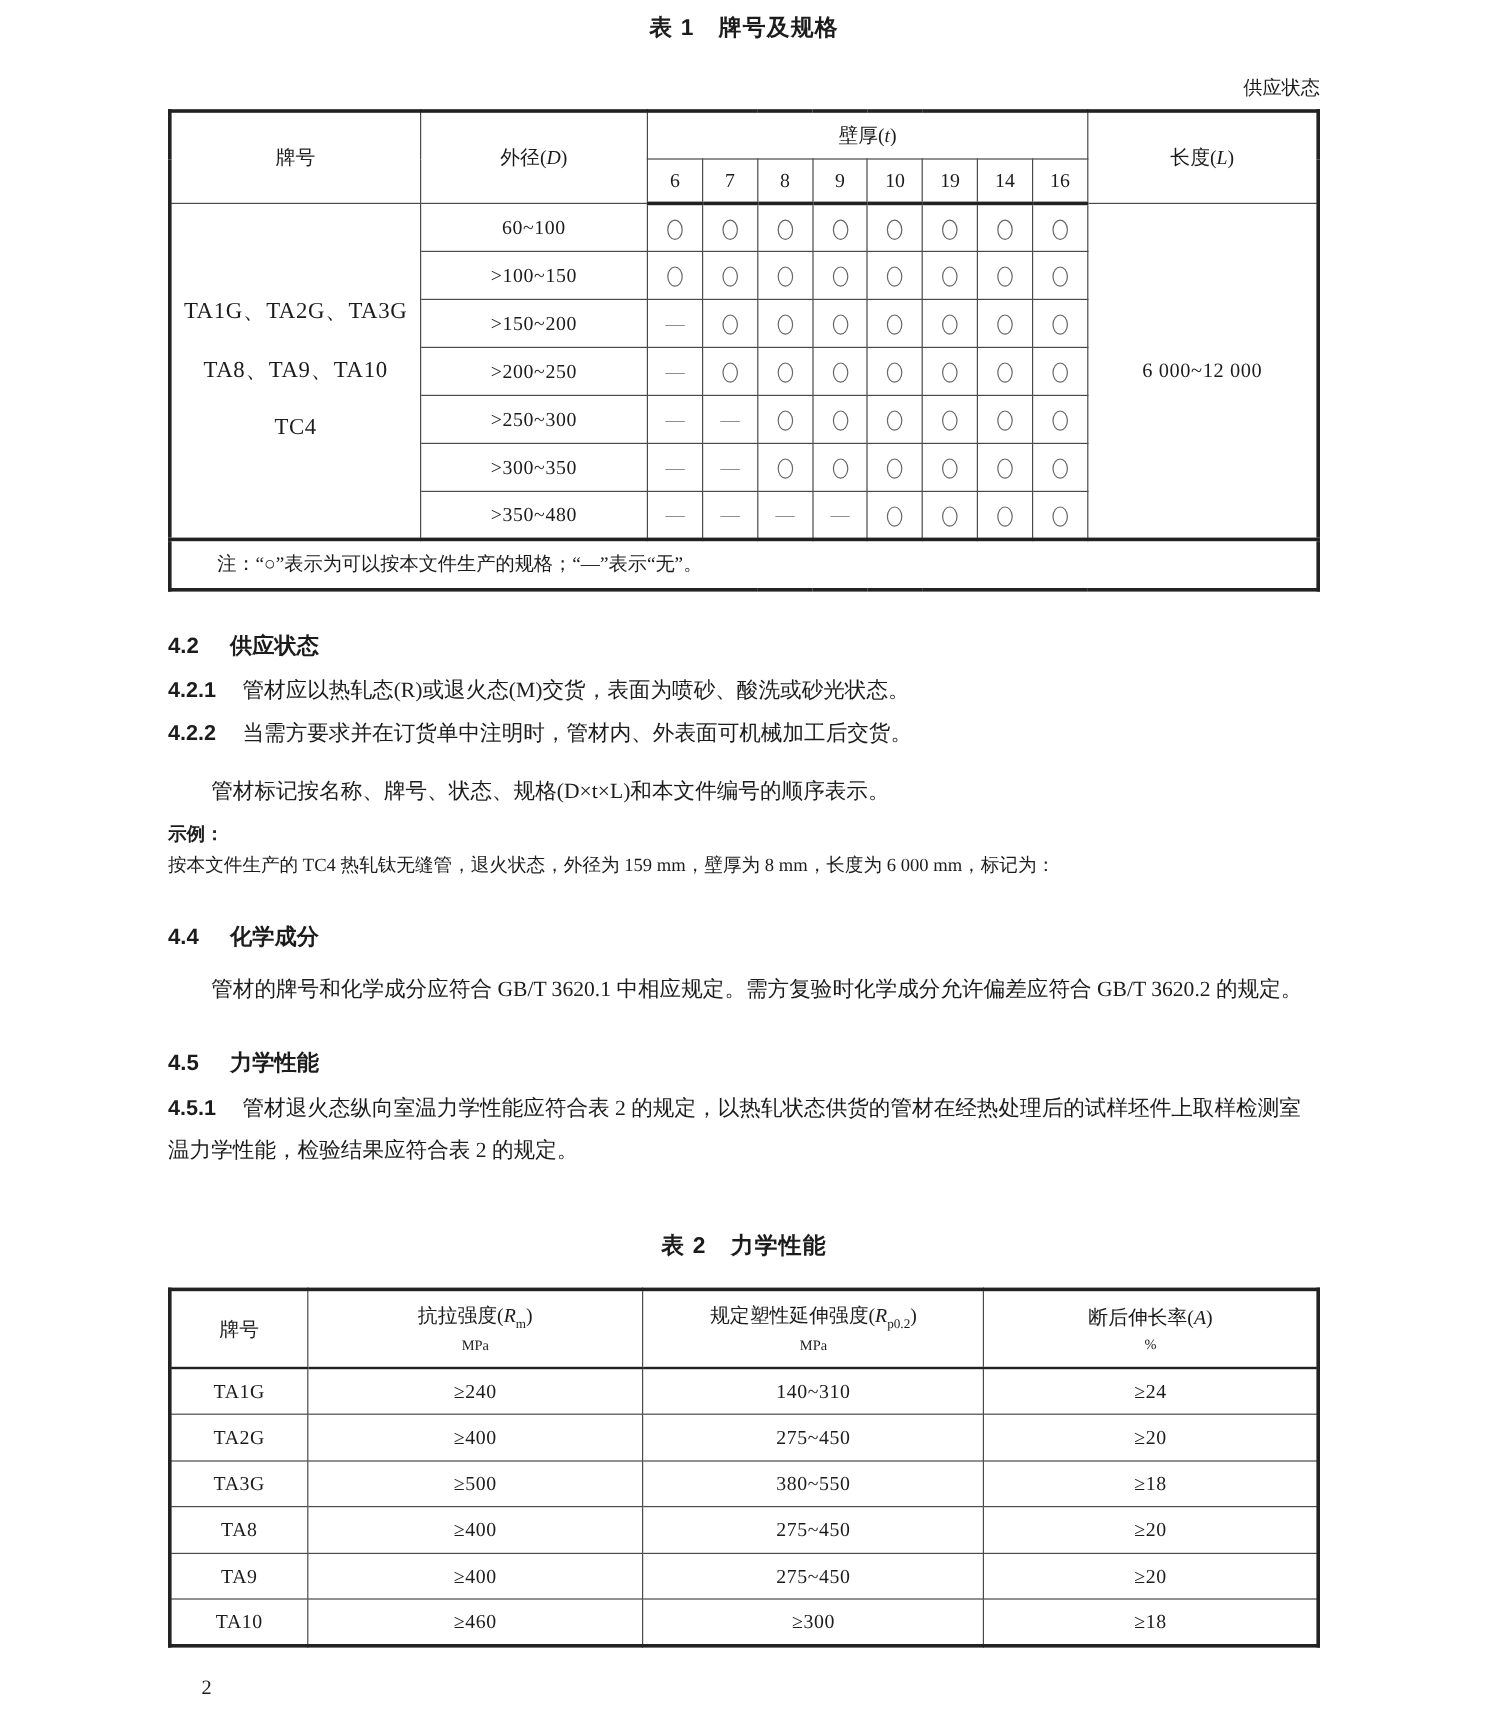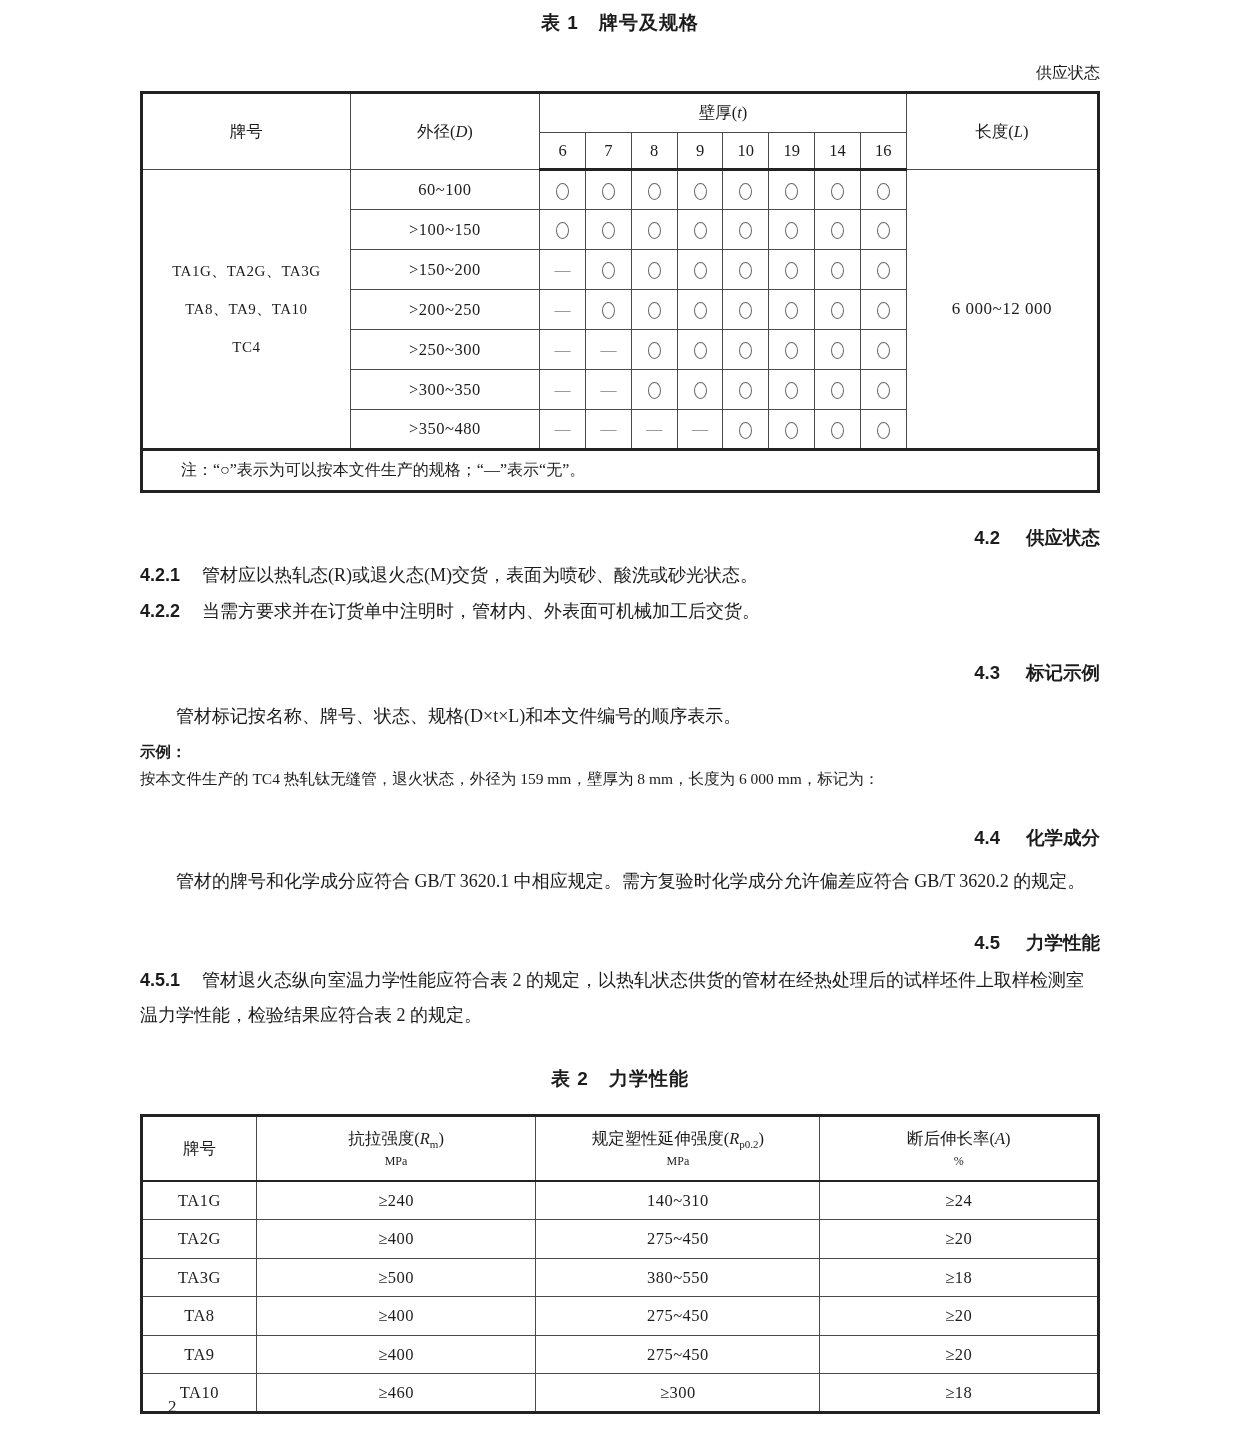--- a/index.html
+++ b/index.html
@@ -41,21 +41,21 @@
   table.spec th, table.spec td {
     border:1px solid #4a4a4a;
     text-align:center;
     vertical-align:middle;
     font-weight:normal;
     padding:2px 4px;
   }
   table.spec .hrow-top th { height:40px; }
   table.spec .hrow-sub th { height:37px; border-bottom:3px solid #222; }
   table.spec td.range-cell { height:40px; letter-spacing:0.5px; }
-  .grade-cell { font-size:15px; line-height:2.55; letter-spacing:0.5px; }
+  .grade-cell { font-size:19px; line-height:2.55; letter-spacing:0.5px; }
   .length-cell { font-size:17px; letter-spacing:0.5px; }
   .ivar { font-style:italic; font-family:"Liberation Serif",serif; }
   sub.svar { font-size:11px; }
 
   .circle-mark {
     display:inline-block;
     width:13px; height:17px;
     border:1.6px solid #666;
     border-radius:50%;
     vertical-align:middle;
@@ -77,21 +77,20 @@
   table.mech .hl2 { font-size:12px; margin-top:4px; }
   table.mech td { height:38.5px; font-size:16.5px; letter-spacing:0.5px; }
 
   
   .sec-head {
     font-family:"Liberation Sans","DejaVu Sans",sans-serif;
     font-weight:bold;
     font-size:18.5px;
     margin-top:32px;
     margin-bottom:6px;
-    text-align:right;
   }
   .sec-head .num { margin-right:26px; }
   .clause {
     font-size:18px;
     line-height:1.9;
     margin-top:8px;
   }
   .clause .num {
     font-family:Liberation Sans, sans-serif;
     font-weight:bold;
@@ -112,21 +111,21 @@
   .example-text {
     font-size:15.5px;
     line-height:1.85;
     margin-top:2px;
   }
   .example-code {
     font-size:16px;
     text-align:center;
     margin-top:6px;
   }
-  .t2-title { margin-top:34px; margin-bottom:22px; }
+  .t2-title { margin-top:50px; margin-bottom:22px; }
 
   .page-number {
     position:absolute;
     left:168px; bottom:14px;
     font-size:17px;
   }
 </style>
 </head>
 <body>
 
@@ -263,23 +262,20 @@
     <div class="sec-head">
       <span class="num">4.2</span><span>供应状态</span>
     </div>
     <div class="clause">
       <span class="num">4.2.1</span><span>管材应以热轧态(R)或退火态(M)交货，表面为喷砂、酸洗或砂光状态。</span>
     </div>
     <div class="clause" style="margin-top:2px;">
       <span class="num">4.2.2</span><span>当需方要求并在订货单中注明时，管材内、外表面可机械加工后交货。</span>
     </div>
 
-    <div class="sec-head">
-      <span class="num">4.3</span><span>标记示例</span>
-    </div>
     <div class="para-indent">管材标记按名称、牌号、状态、规格(D×t×L)和本文件编号的顺序表示。</div>
     <div class="example-label">示例：</div>
     <div class="example-text">按本文件生产的 TC4 热轧钛无缝管，退火状态，外径为 159 mm，壁厚为 8 mm，长度为 6 000 mm，标记为：</div>
 
     <div class="sec-head">
       <span class="num">4.4</span><span>化学成分</span>
     </div>
     <div class="para-indent">管材的牌号和化学成分应符合 GB/T 3620.1 中相应规定。需方复验时化学成分允许偏差应符合 GB/T 3620.2 的规定。</div>
 
     <div class="sec-head">

